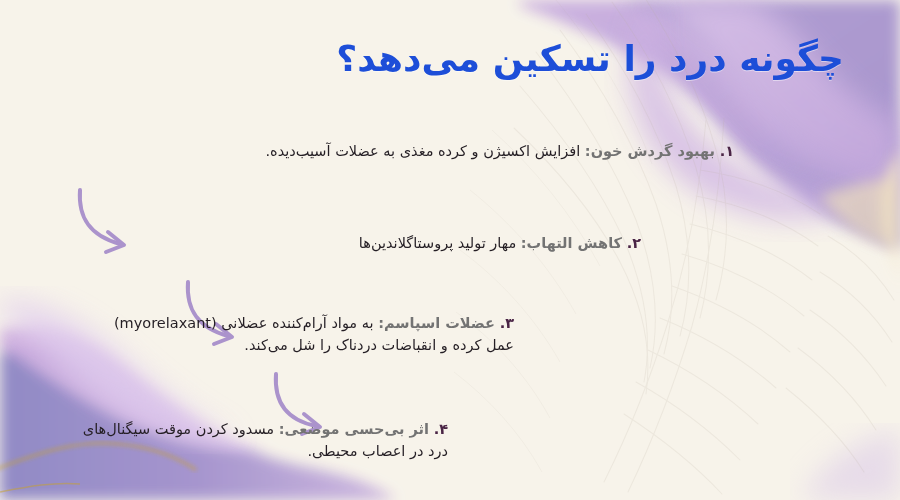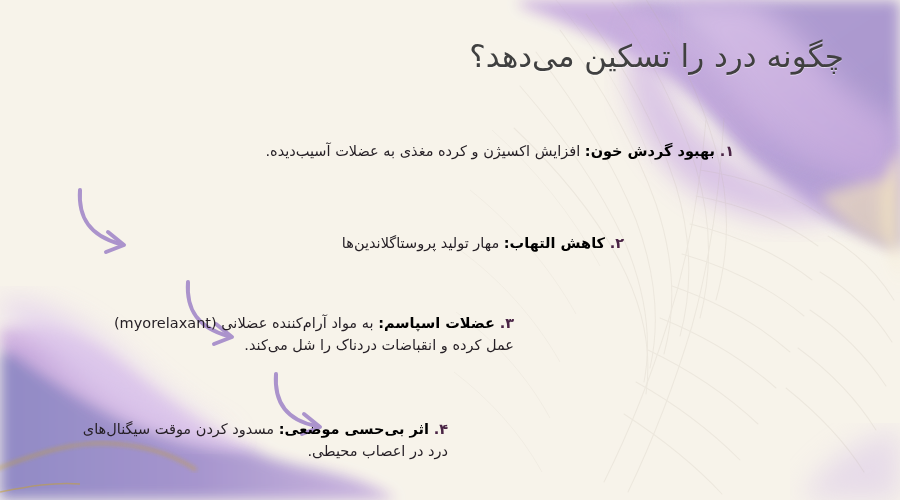--- a/index.html
+++ b/index.html
@@ -12,36 +12,36 @@
     position:relative;width:900px;height:500px;overflow:hidden;
     background:#f7f3ea;
   }
   
   .bg-layer{position:absolute;inset:0;pointer-events:none;}
   .bg-svg{position:absolute;inset:0;width:900px;height:500px;}
 
   
   #title{
     position:absolute;top:38px;right:56px;
-    font-size:31px;font-weight:normal;letter-spacing:-.2px;
-    color:#404040;direction:rtl;white-space:nowrap;
+    font-size:36px;font-weight:bold;letter-spacing:-.2px;
+    color:#1d4ed8;direction:rtl;white-space:nowrap;
     text-shadow:0 1px 0 rgba(255,255,255,.45);
   }
   
   .step{position:absolute;}
   .step-text{
     position:absolute;direction:rtl;text-align:right;
     color:#241e24;font-size:14.5px;line-height:1.55;
     font-weight:500;
   }
-  .step-text b{color:#000000;font-weight:bold;}
+  .step-text b{color:#737373;font-weight:bold;}
   .ltr{direction:ltr;unicode-bidi:isolate;}
   .arrow-box{position:absolute;}
   #step1 .step-text{right:166px;top:140px;width:560px;}
-  #step2 .step-text{right:276px;top:232px;width:490px;text-align:right;}
+  #step2 .step-text{right:259px;top:232px;width:490px;text-align:right;}
   #step3 .step-text{right:386px;top:312px;width:420px;}
   #step4 .step-text{right:452px;top:418px;width:380px;}
 
   #arrow1{left:72px;top:186px;width:96px;height:74px;}
   #arrow2{left:180px;top:278px;width:96px;height:74px;}
   #arrow3{left:268px;top:370px;width:96px;height:72px;}
 
   .num{font-weight:bold;color:#4a2445;}
 </style>
 </head>

